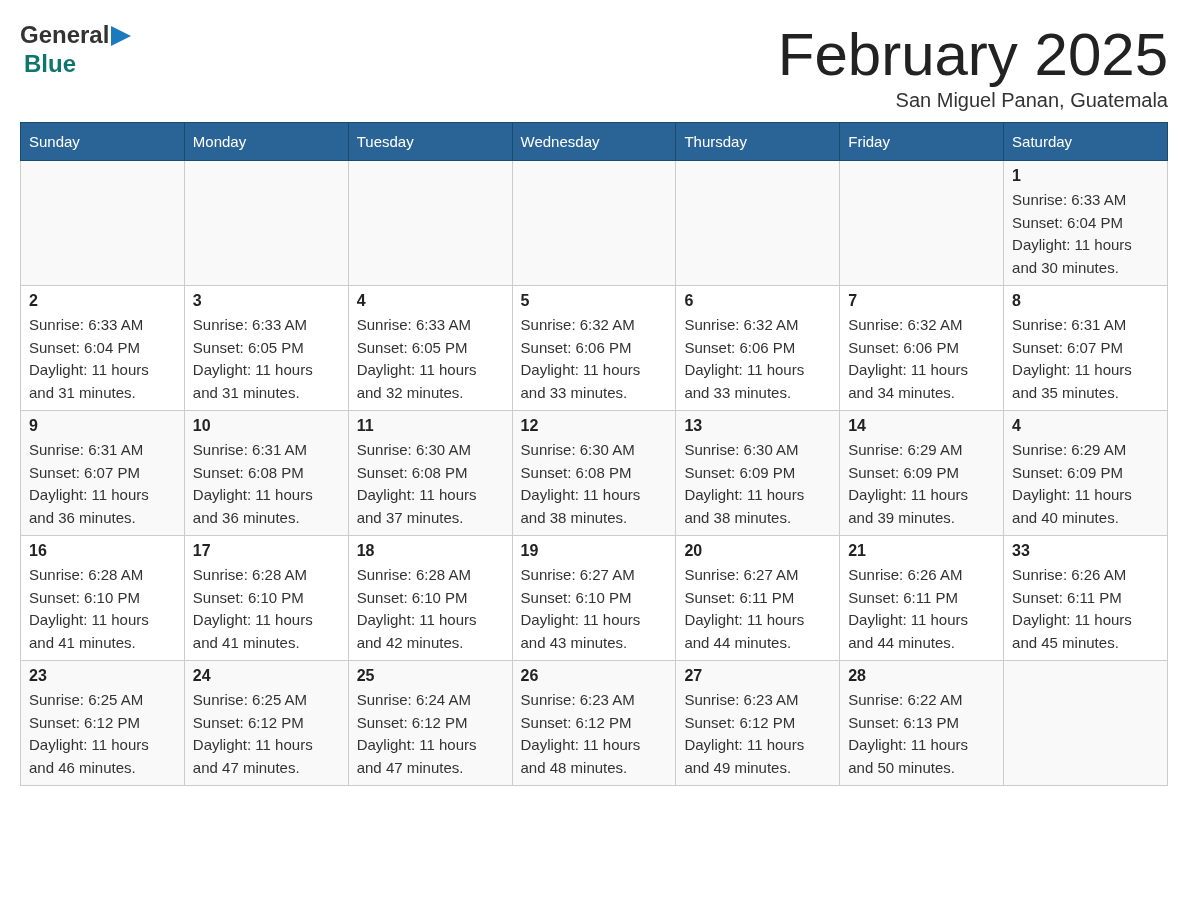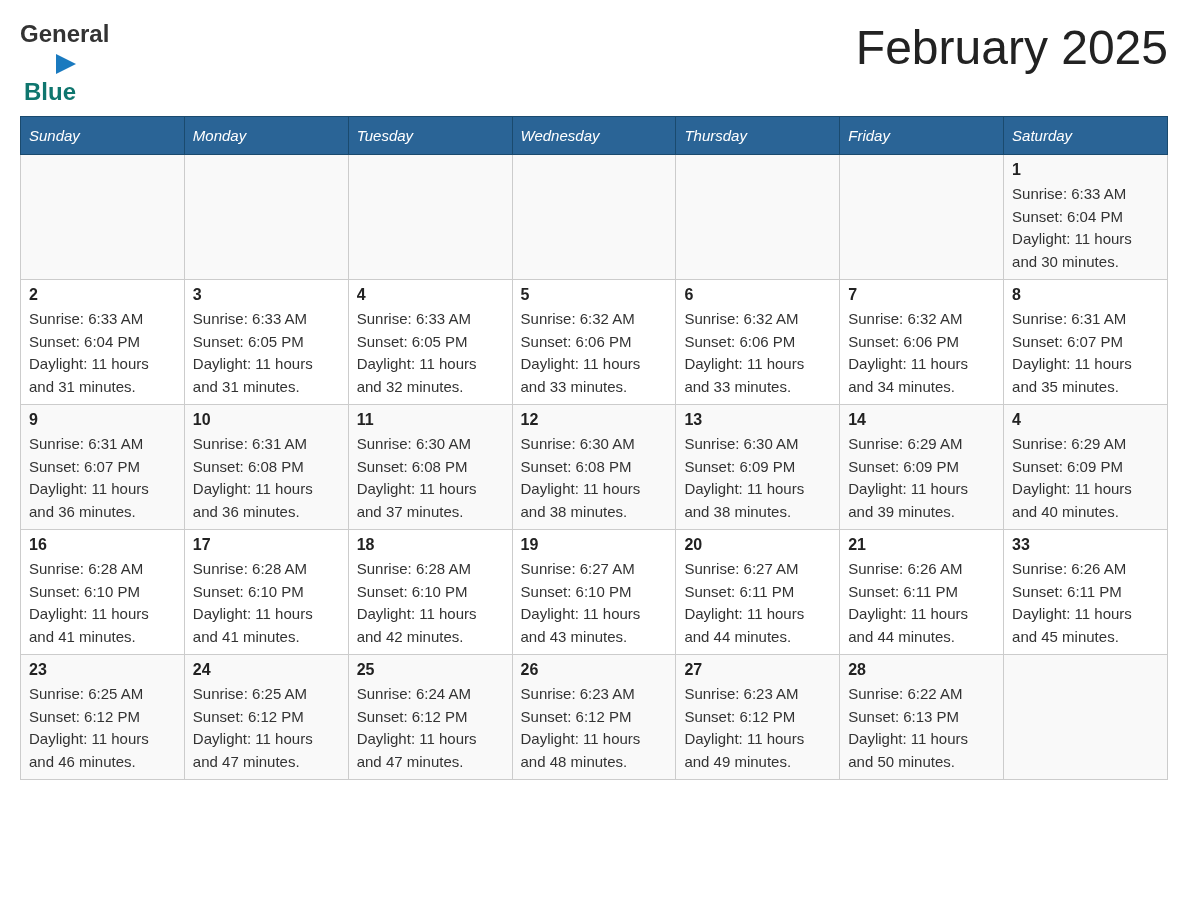--- a/index.html
+++ b/index.html
@@ -13,21 +13,21 @@
     .header {
       display: flex;
       justify-content: space-between;
       align-items: flex-start;
       margin-bottom: 10px;
     }
     .title-block {
       text-align: right;
     }
     .title-block h1 {
-      font-size: 48px;
+      font-size: 60px;
       font-weight: normal;
       color: #222;
     }
     .title-block h2 {
       font-size: 20px;
       font-weight: normal;
       color: #333;
     }
     .calendar {
       width: 100%;
@@ -35,21 +35,20 @@
       margin-top: 10px;
     }
     .calendar th {
       background-color: #2a6496;
       color: #fff;
       padding: 10px 8px;
       text-align: left;
       font-size: 15px;
       font-weight: normal;
       border: 1px solid #1a4a6e;
-      font-style: italic;
     }
     .calendar td {
       border: 1px solid #ccc;
       vertical-align: top;
       padding: 6px 8px;
       min-height: 100px;
       width: 14.28%;
     }
     .day-number {
       font-size: 16px;
@@ -73,21 +72,20 @@
     .calendar tbody tr td {
       background-color: #fff;
     }
     .logo-wrapper {
       display: flex;
       flex-direction: column;
     }
     .logo-line1 {
       display: flex;
       align-items: center;
-      flex-direction: column;
     }
   </style>
 </head>
 <body>
 
 <div class="header">
   <div class="logo-wrapper">
     <div class="logo-line1">
       <span style="font-size:24px;font-weight:bold;color:#333;">General</span>
       <span style="display:inline-block;margin-left:2px;margin-top:6px;">
@@ -95,20 +93,21 @@
           <polygon points="0,0 20,10 0,20" fill="#1a7abf"></polygon>
         </svg>
       </span>
     </div>
     <div>
       <span style="font-size:24px;font-weight:bold;color:#0f766e;margin-left:4px;">Blue</span>
     </div>
   </div>
   <div class="title-block">
     <h1>February 2025</h1>
+    <h2>San Miguel Panan, Guatemala</h2>
   </div>
 </div>
 
 <table class="calendar">
   <thead>
     <tr>
     <th>Sunday</th>
         <th>Monday</th>
         <th>Tuesday</th>
         <th>Wednesday</th>

